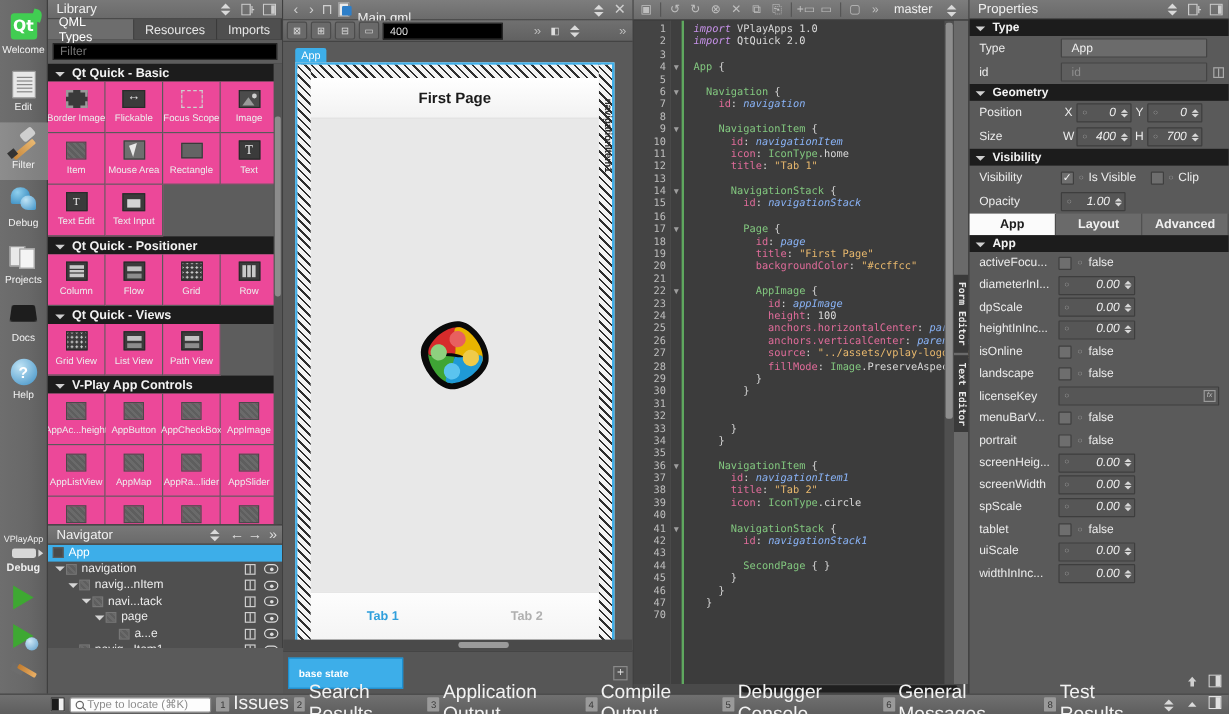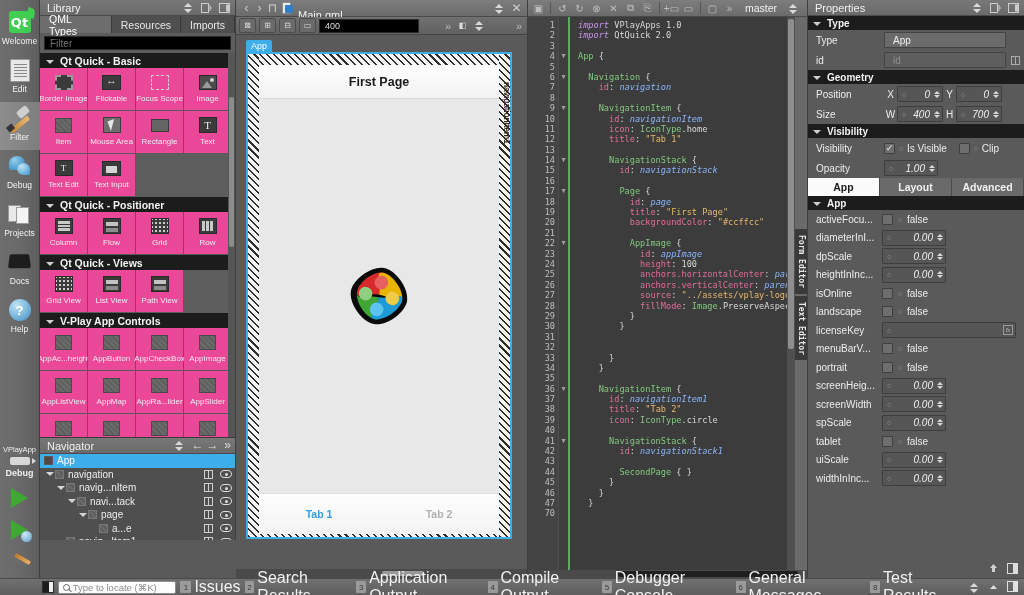--- a/index.html
+++ b/index.html
@@ -818,20 +818,26 @@
           <div class="tabitem on">Tab 1</div>
           <div class="tabitem off">Tab 2</div>
         </div>
         <div class="vlabel">navigationItem1</div>
       </div>
       <div class="hscroll">
         <div class="thumb" style="left:146px;width:42px;"></div>
       </div>
     </div>
 
+    <div class="states">
+      <div class="statebox">base state</div>
+      <div style="flex:1"></div>
+      <div style="width:12px;height:12px;border:1px solid #8a8a8a;color:#e0e0e0;font-size:10px;
+           display:flex;align-items:center;justify-content:center;margin-right:4px;">+</div>
+    </div>
   </div>
 
   <div class="codearea">
     <div class="ce-toolbar">
       <div class="cebtn">▣</div>
       <div class="cesep"></div>
       <div class="cebtn">↺</div>
       <div class="cebtn">↻</div>
       <div class="cebtn">⊗</div>
       <div class="cebtn">✕</div>

